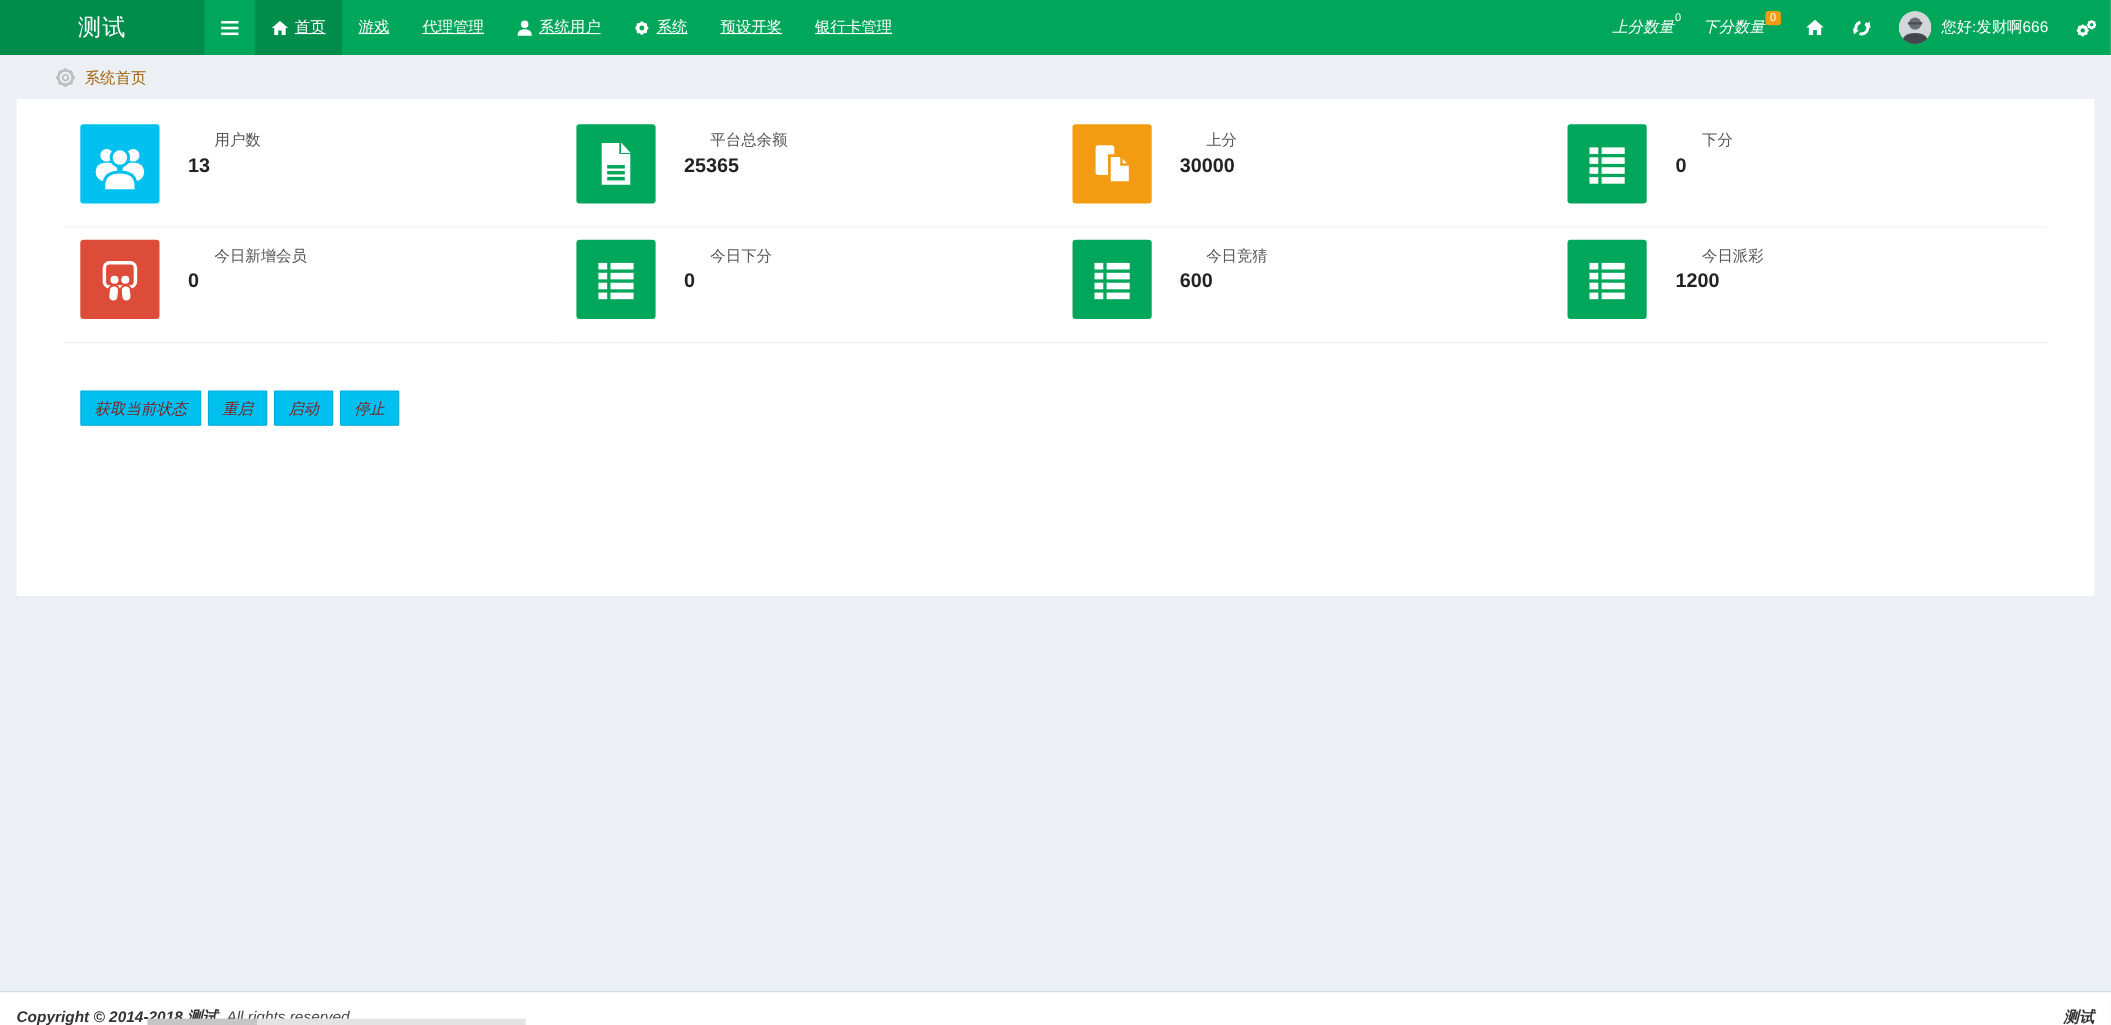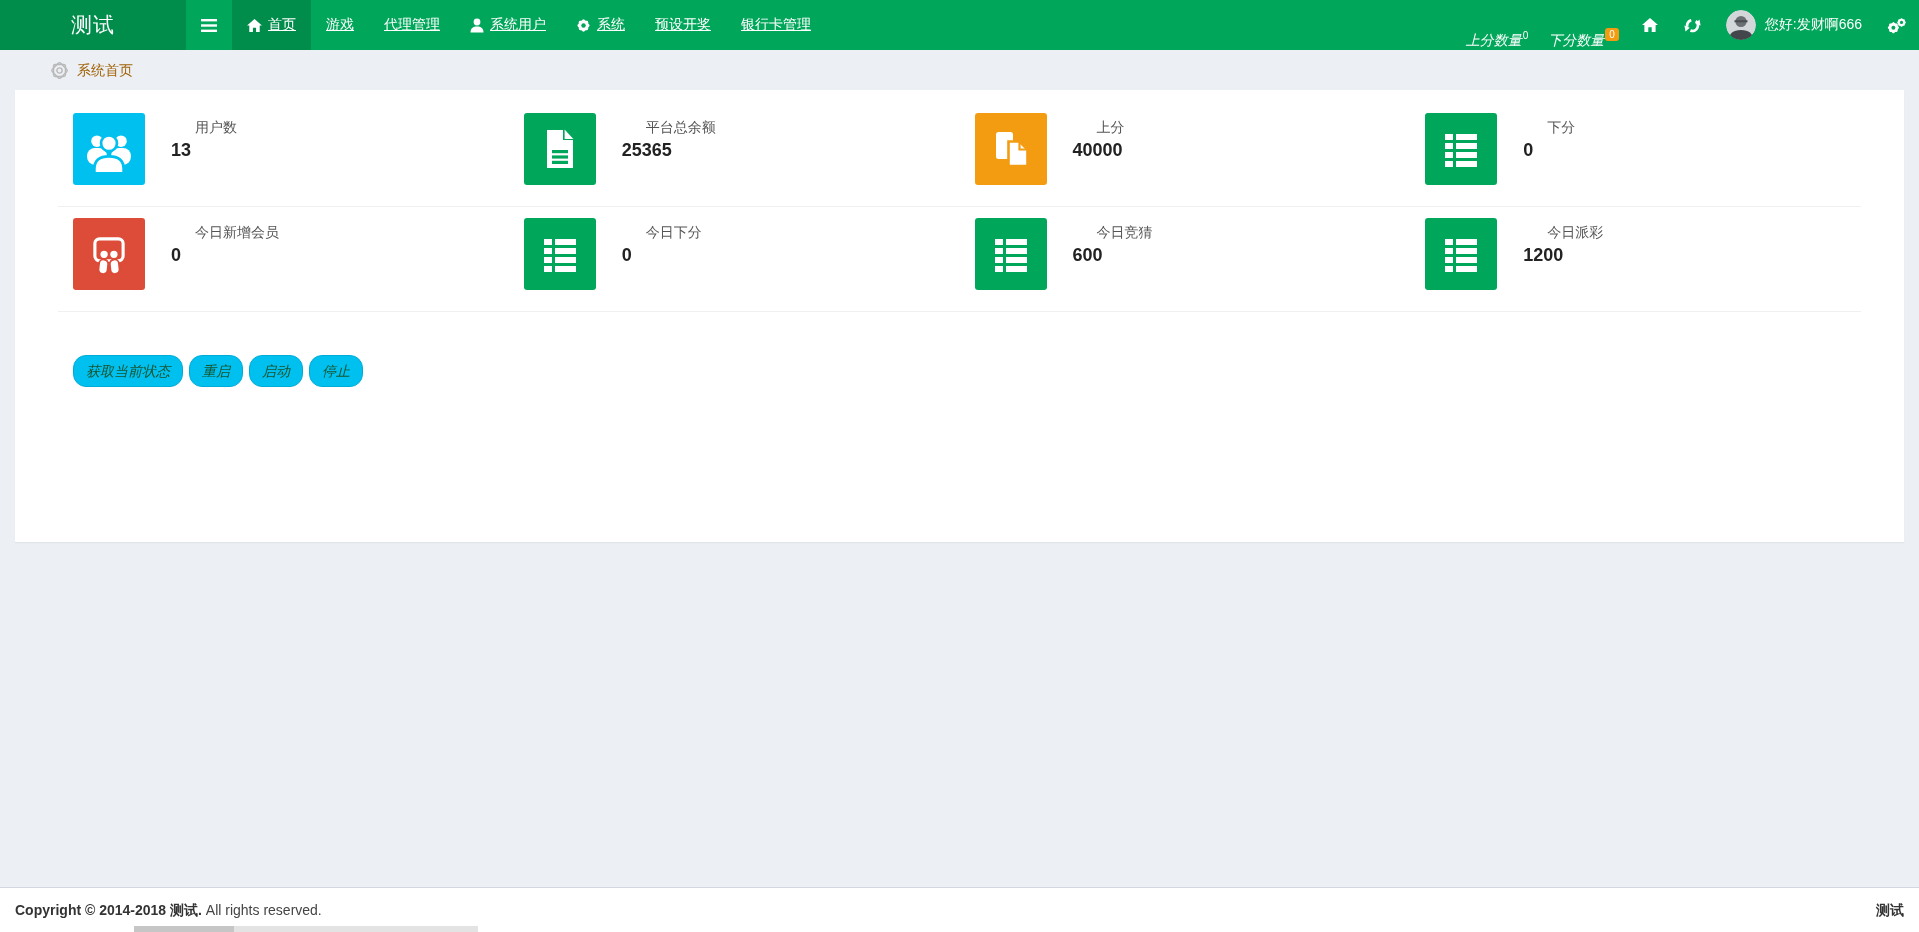--- a/index.html
+++ b/index.html
@@ -12,21 +12,21 @@
   
   .navbar { height:50px; background:#00a65a; display:flex; align-items:stretch; }
   .brand { width:186px; background:#008d4c; color:#fff; font-size:21px;
            display:flex; align-items:center; justify-content:center; letter-spacing:1px; }
   .toggle-btn { width:46px; display:flex; align-items:center; justify-content:center; cursor:pointer; }
   .nav-menu { display:flex; align-items:stretch; }
   .nav-item { display:flex; align-items:center; gap:6px; padding:0 15px; color:#fff;
               font-size:14px; cursor:pointer; white-space:nowrap;text-decoration:underline; }
   .nav-item.active { background:#008d4c; }
   .nav-right { margin-left:auto; display:flex; align-items:stretch; }
-  .score-item { display:flex; align-items:flex-end; padding:0 10px; color:#fff; font-size:14px;
+  .score-item { display:flex; align-items:center; padding:0 10px; color:#fff; font-size:14px;
                 font-style:italic; cursor:pointer; position:relative; }
   .score-item .sup { font-size:10px; font-style:normal; position:relative; top:-9px; margin-left:1px; }
   .sup.plain { color:#fff; }
   .sup.warn { background:#f39c12; color:#fff; border-radius:3px; padding:1px 4px; }
   .icon-btn { display:flex; align-items:center; justify-content:center; padding:0 13px; cursor:pointer; }
   .user-panel { display:flex; align-items:center; gap:9px; padding:0 12px; cursor:pointer; }
   .avatar { width:30px; height:30px; border-radius:50%; overflow:hidden; flex:none; }
   .greeting { color:#fff; font-size:14px; white-space:nowrap; }
   
   .content-header { display:flex; align-items:center; gap:8px; padding:11px 16px 10px 50px; }
@@ -42,27 +42,27 @@
   .bg-aqua   { background:#00c0ef; }
   .bg-green  { background:#00a65a; }
   .bg-orange { background:#f39c12; }
   .bg-red    { background:#dd4b39; }
   .stat-text { padding-top:6px; }
   .stat-label { font-size:14px; color:#555; line-height:17px;margin-left:24px; }
   .stat-value { font-size:18px; font-weight:bold; color:#222; margin-top:4px; }
   
   .room-title { margin-top:18px; padding-left:15px; font-size:14px; color:#333; }
   .room-buttons { margin-top:32px; padding-left:15px; display:flex; gap:6px; }
-  .btn-info { background:#00c0ef; border:1px solid #00acd6; color:#14532d; font-style:italic;
-              font-size:14px; height:32px; padding:0 12px; border-radius:13px; cursor:pointer;
+  .btn-info { background:#00c0ef; border:1px solid #00acd6; color:#7f1d1d; font-style:italic;
+              font-size:14px; height:32px; padding:0 12px; border-radius:1px; cursor:pointer;
               font-family:inherit; line-height:30px; }
   
-  .footer { position:absolute; left:0; right:0; bottom:0; height:45px; background:#fff;
+  .footer { position:absolute; left:0; right:0; bottom:0; height:31px; background:#fff;
             border-top:1px solid #d2d6de; padding:14px 15px; font-size:14px; color:#444;
-            display:flex; justify-content:space-between; }
+            display:flex; justify-content:space-between;font-style:italic; }
   .footer b { color:#333; }
   .edge-artifact { position:absolute; left:134px; bottom:0; width:344px; height:6px;
                    background:linear-gradient(to right,#c6c6c6 0 100px,#e3e3e3 100px); }
 </style>
 </head>
 <body>
 
 <div class="navbar">
   <div class="brand">测试</div>
 
@@ -219,21 +219,21 @@
     <div class="stat-card">
       <div class="stat-icon bg-orange">
         <svg width="44" height="44" viewBox="0 0 44 44">
           <rect x="7" y="5" width="17" height="27" rx="2.5" fill="#fff"></rect>
           <path d="M19.5 14.5 h11 l8 8 v16.5 h-19 z" fill="#fff" stroke="#f39c12" stroke-width="2.6"></path>
           <path d="M30.5 15 v7.5 h7.5" fill="none" stroke="#f39c12" stroke-width="2.2"></path>
         </svg>
       </div>
       <div class="stat-text">
         <div class="stat-label">上分</div>
-        <div class="stat-value">40000</div>
+        <div class="stat-value">30000</div>
       </div>
     </div>
 
     <div class="stat-card">
       <div class="stat-icon bg-green">
         <svg width="44" height="44" viewBox="0 0 44 44" fill="#fff">
           <rect x="6" y="7" width="8" height="6"></rect>
             <rect x="17" y="7" width="21" height="6"></rect>
           <rect x="6" y="16" width="8" height="6"></rect>
             <rect x="17" y="16" width="21" height="6"></rect>

